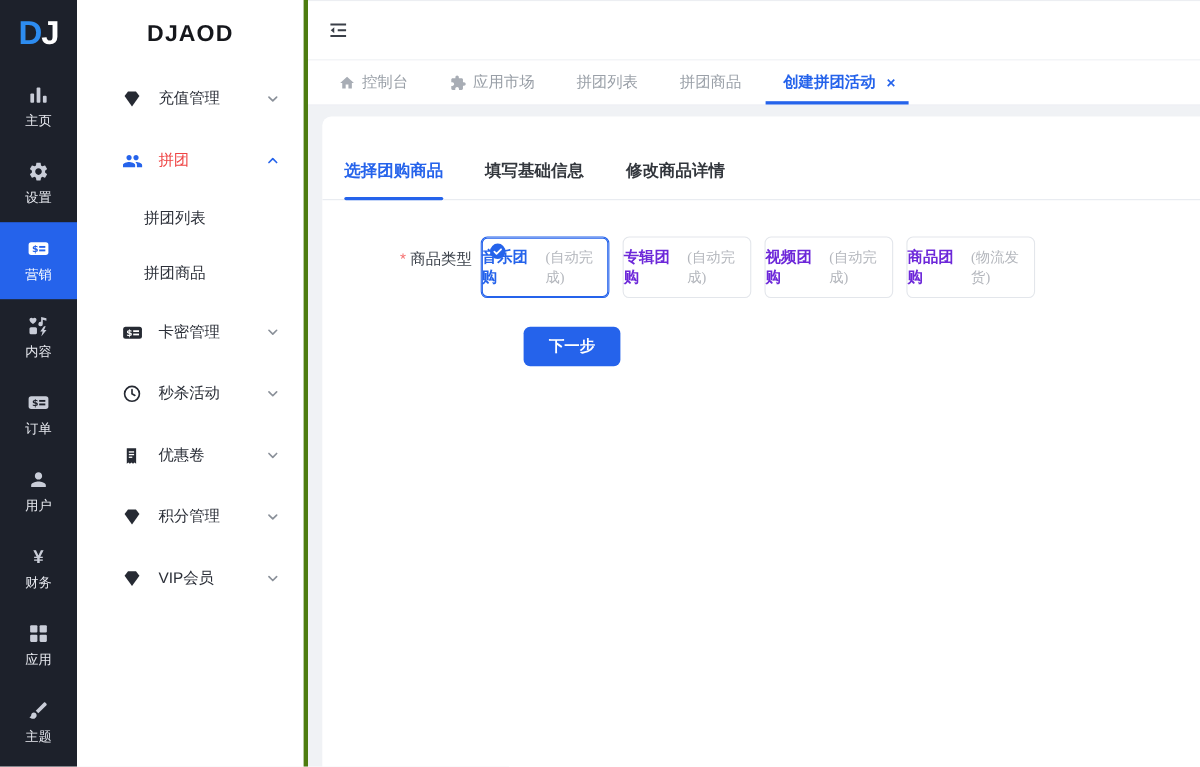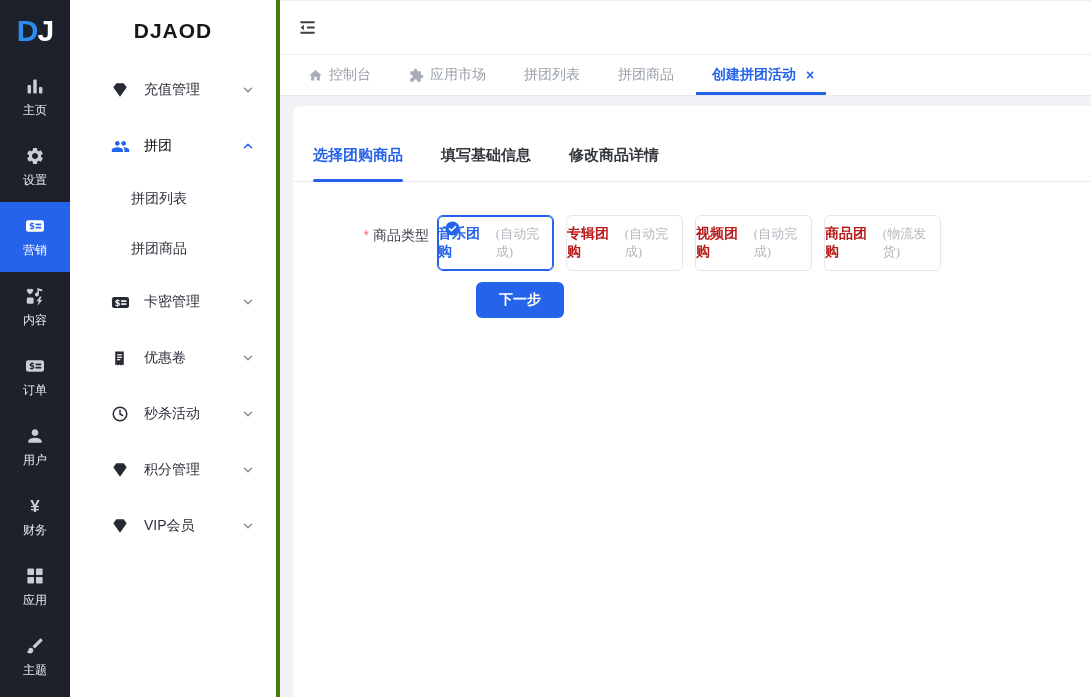--- a/index.html
+++ b/index.html
@@ -21,21 +21,21 @@
 
   
   .sidebar { width:210px; background:#ffffff; border-right:4px solid #4d7c0f; flex-shrink:0; }
   .sidebar-title { height:62px; display:flex; align-items:center; justify-content:center;
                    font-size:21px; font-weight:800; letter-spacing:1px; color:#15171c; }
   .menu-item { height:56px; display:flex; align-items:center; padding:0 22px 0 41px;
                font-size:14px; cursor:pointer; color:#2b2f38; --inner:#ffffff; }
   .menu-item .mi-icon { width:20px; height:20px; margin-right:13px; display:flex; align-items:center; color:#262a33; }
   .menu-item .mi-label { flex:1; }
   .menu-item .chev { color:#8a9099; display:flex; }
-  .menu-item.active { color:#000000; }
+  .menu-item.active { color:#ef4444; }
   .menu-item.active .mi-icon { color:#2563eb; }
   .menu-item.active .chev { color:#2563eb; }
   .submenu-item { height:50px; display:flex; align-items:center; padding-left:61px;
                   font-size:14px; color:#2b2f38; cursor:pointer; }
 
   
   .main { flex:1; min-width:0; display:flex; flex-direction:column; }
   .topbar { height:55px; background:#ffffff; border-top:1px solid #eceef2; border-bottom:1px solid #eceef2;
             display:flex; align-items:center; padding:0 18px; flex-shrink:0; }
   .fold-btn { display:flex; cursor:pointer; }
@@ -53,30 +53,30 @@
   
   .card { flex:1; background:#ffffff; margin:10px 0 0 13px; border-radius:8px 0 0 0; overflow:hidden; }
   .steps { display:flex; gap:38px; padding:0 20px; border-bottom:1px solid #e7eaf0; height:76px;
            align-items:flex-end; }
   .step { font-size:15px; font-weight:600; color:#33373d; padding-bottom:16px; position:relative; cursor:pointer; }
   .step.active { color:#2563eb; }
   .step.active::after { content:""; position:absolute; left:0; right:0; bottom:-1px; height:3px;
                         background:#2563eb; border-radius:2px; }
 
   .form { padding-top:33px; }
-  .form-row { display:flex; margin-bottom:20px;border-radius:20px; }
+  .form-row { display:flex; margin-bottom:35px;border-radius:20px; }
   .form-label { width:136px; flex-shrink:0; text-align:right; font-size:14px; color:#3c424b;
                 padding-top:12px; }
   .req { color:#f56c6c; margin-right:4px; }
   .controls { margin-left:8px; display:flex; gap:12px; align-items:flex-start; }
 
   .type-card { width:117px; height:56px; border:1px solid #e3e6eb; border-radius:6px; background:#fff;
                display:flex; flex-direction:row; align-items:center; justify-content:center; gap:5px;
                cursor:pointer; position:relative; }
-  .type-card .t { font-size:14px; font-weight:700; color:#b91c1c; }
+  .type-card .t { font-size:14px; font-weight:700; color:#6d28d9; }
   .type-card .s { font-size:13px; color:#b4b7bd;font-family:Liberation Serif, serif; }
   .type-card.selected { border-color:#2563eb; box-shadow:inset 0 0 0 1px #2563eb; }
   .type-card.selected .t { color:#2563eb; }
   .type-card .badge { position:absolute; top:5px; left:7px; display:none; }
   .type-card.selected .badge { display:block; }
 
   .add-box { width:57px; height:54px; border:1px solid #d8dbe0; border-radius:6px; background:#fff;
              display:flex; align-items:center; justify-content:center; font-size:22px; color:#55595f;
              cursor:pointer; }
   .btn-row { margin-left:144px; margin-top:-9px; }
@@ -215,44 +215,44 @@
       </span>
     <span class="mi-label">卡密管理</span>
     <span class="chev">
         <svg viewBox="0 0 12 12" width="12" height="12" fill="none" stroke="currentColor" stroke-width="1.5" stroke-linecap="round" stroke-linejoin="round">
           <path d="M2.5 4.25L6 7.75l3.5-3.5"></path>
         </svg>
       </span>
   </div>
 
   <div class="menu-item">
+    <span class="mi-icon">
+        <svg viewBox="0 0 24 24" width="18" height="18" fill="none" stroke="currentColor" stroke-width="2">
+          <circle cx="12" cy="12" r="9"></circle>
+          <path d="M12 7v5l3.5 2" stroke-linecap="round"></path>
+        </svg>
+      </span>
+    <span class="mi-label">秒杀活动</span>
+    <span class="chev">
+        <svg viewBox="0 0 12 12" width="12" height="12" fill="none" stroke="currentColor" stroke-width="1.5" stroke-linecap="round" stroke-linejoin="round">
+          <path d="M2.5 4.25L6 7.75l3.5-3.5"></path>
+        </svg>
+      </span>
+  </div>
+
+  <div class="menu-item">
     <span class="mi-icon" style="--inner:#ffffff">
         <svg class="ic" viewBox="0 0 24 24" width="17" height="17" fill="currentColor">
           <path d="M6 2h12v20l-2-1.6-2 1.6-2-1.6L10 22l-2-1.6L6 22z"></path>
           <rect class="inner" x="8.6" y="6" width="6.8" height="1.7"></rect>
           <rect class="inner" x="8.6" y="9.4" width="6.8" height="1.7"></rect>
           <rect class="inner" x="8.6" y="12.8" width="4.5" height="1.7"></rect>
         </svg>
       </span>
     <span class="mi-label">优惠卷</span>
-    <span class="chev">
-        <svg viewBox="0 0 12 12" width="12" height="12" fill="none" stroke="currentColor" stroke-width="1.5" stroke-linecap="round" stroke-linejoin="round">
-          <path d="M2.5 4.25L6 7.75l3.5-3.5"></path>
-        </svg>
-      </span>
-  </div>
-
-  <div class="menu-item">
-    <span class="mi-icon">
-        <svg viewBox="0 0 24 24" width="18" height="18" fill="none" stroke="currentColor" stroke-width="2">
-          <circle cx="12" cy="12" r="9"></circle>
-          <path d="M12 7v5l3.5 2" stroke-linecap="round"></path>
-        </svg>
-      </span>
-    <span class="mi-label">秒杀活动</span>
     <span class="chev">
         <svg viewBox="0 0 12 12" width="12" height="12" fill="none" stroke="currentColor" stroke-width="1.5" stroke-linecap="round" stroke-linejoin="round">
           <path d="M2.5 4.25L6 7.75l3.5-3.5"></path>
         </svg>
       </span>
   </div>
 
   <div class="menu-item">
     <span class="mi-icon">
         <svg viewBox="0 0 24 24" width="18" height="18" fill="currentColor">

